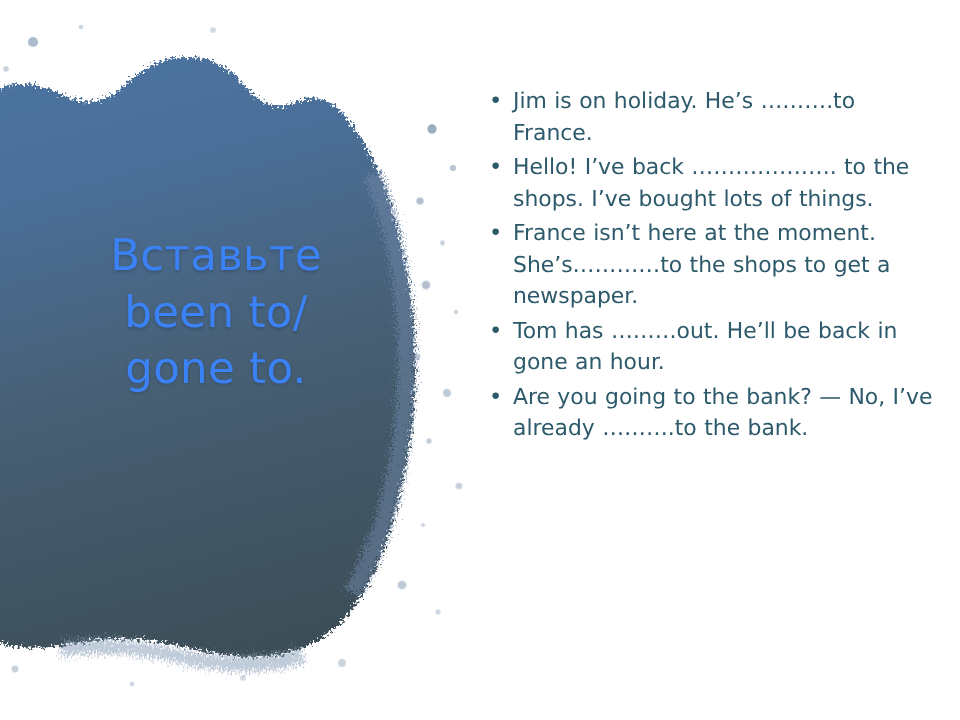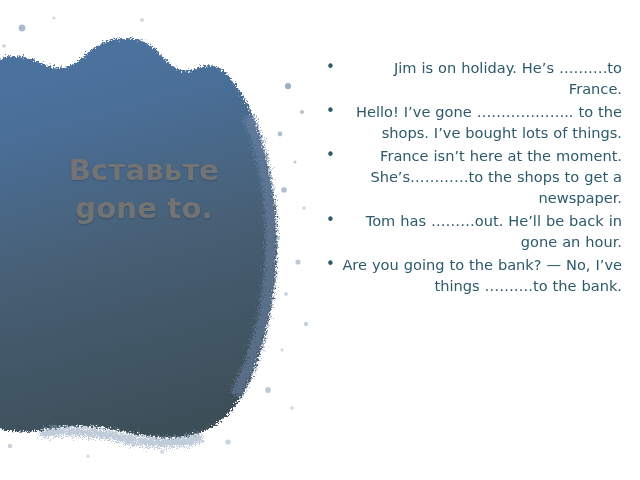--- a/index.html
+++ b/index.html
@@ -24,24 +24,24 @@
     pointer-events:none;
   }
   .splatter-layer svg { display:block; width:100%; height:100%; }
 
   
   .title-block {
     position:absolute;
     left:8px; top:152px;
     width:272px;
     text-align:center;
-    color:#737373;
+    color:#3b82f6;
     font-size:29px;
     line-height:1.30;
-    font-weight:700;
+    font-weight:400;
     letter-spacing:0.2px;
     text-shadow:0 1px 2px rgba(20,40,60,0.28);
   }
   .title-line { display:block; white-space:nowrap; }
 
   
   .content {
     position:absolute;
     left:322px; top:57px;
     width:300px;
@@ -60,21 +60,20 @@
     text-align:left;
     padding-left:4px;
   }
   .bullet-text {
     flex:1 1 auto;
     color:#2d5a6b;
     font-size:14.6px;
     line-height:21px;
     font-weight:400;
     word-spacing:0.3px;
-    text-align:right;
   }
 </style>
 </head>
 <body>
 
 <div class="slide">
 
   <div class="splatter-layer">
     <svg viewBox="0 0 330 492" preserveAspectRatio="none" xmlns="http://www.w3.org/2000/svg">
       <defs>
@@ -161,45 +160,46 @@
         <circle cx="18" cy="452" r="2.3" opacity="0.42"></circle>
         <circle cx="96" cy="462" r="1.6" opacity="0.36"></circle>
         <circle cx="170" cy="458" r="2.0" opacity="0.34"></circle>
         <circle cx="236" cy="448" r="2.6" opacity="0.40"></circle>
       </g>
     </svg>
   </div>
 
   <div class="title-block">
     <span class="title-line">Вставьте</span>
+    <span class="title-line">been to/</span>
     <span class="title-line">gone to.</span>
   </div>
 
   <div class="content">
 
     <div class="bullet-item">
       <span class="bullet-marker">•</span>
       <span class="bullet-text">Jim is on holiday. He’s ……….to France.</span>
     </div>
 
     <div class="bullet-item">
       <span class="bullet-marker">•</span>
-      <span class="bullet-text">Hello! I’ve gone ……………….. to the shops. I’ve bought lots of things.</span>
+      <span class="bullet-text">Hello! I’ve back ……………….. to the shops. I’ve bought lots of things.</span>
     </div>
 
     <div class="bullet-item">
       <span class="bullet-marker">•</span>
       <span class="bullet-text">France isn’t here at the moment. She’s…………to the shops to get a newspaper.</span>
     </div>
 
     <div class="bullet-item">
       <span class="bullet-marker">•</span>
       <span class="bullet-text">Tom has ………out. He’ll be back in gone an hour.</span>
     </div>
 
     <div class="bullet-item">
       <span class="bullet-marker">•</span>
-      <span class="bullet-text">Are you going to the bank? — No, I’ve things ……….to the bank.</span>
+      <span class="bullet-text">Are you going to the bank? — No, I’ve already ……….to the bank.</span>
     </div>
 
   </div>
 
 </div>
 
 </body></html>

